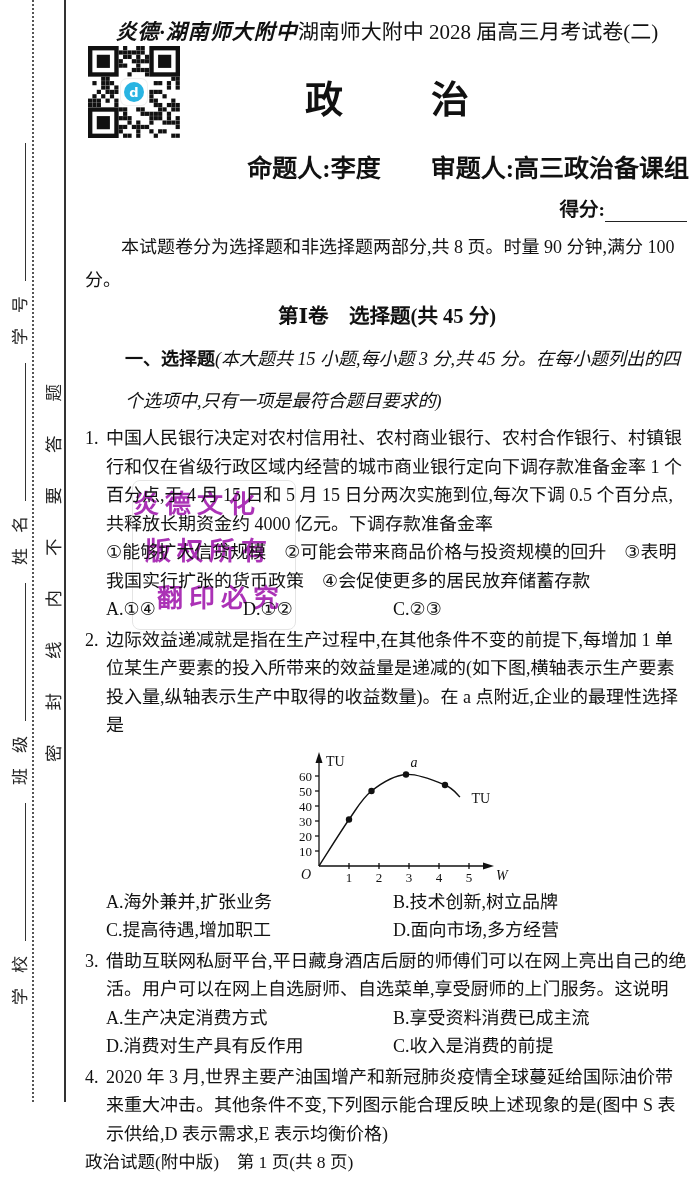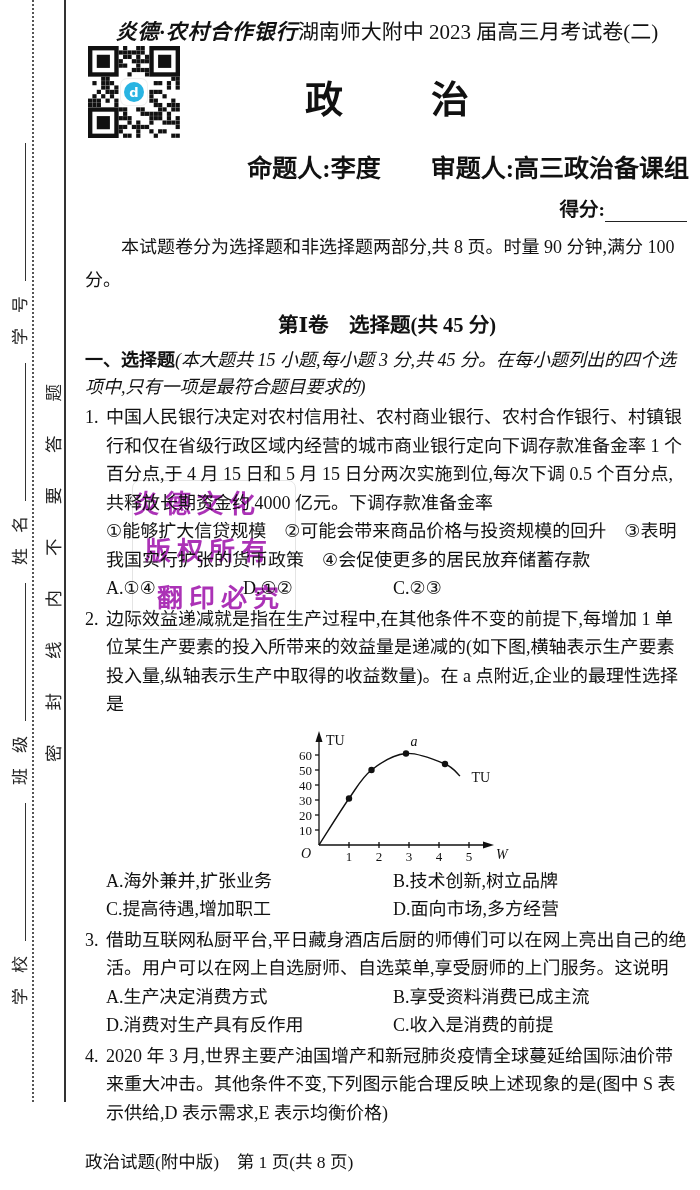--- a/index.html
+++ b/index.html
@@ -30,22 +30,22 @@
   
   #content{position:absolute;left:85px;top:0;width:604px;z-index:1;font-size:18px;}
   .header-line{padding-top:15px;font-size:21px;text-align:center;white-space:nowrap;}
   .header-series{font-weight:bold;font-style:italic;letter-spacing:1px;}
   .exam-title{margin-top:24px;text-align:center;font-size:38px;font-weight:bold;}
   .exam-title span{letter-spacing:88px;margin-right:-88px;}
   .meta-line{margin-top:24px;text-align:right;font-size:25px;font-weight:bold;}
   .score-line{margin-top:9px;text-align:right;font-size:19.5px;font-weight:bold;padding-right:2px;}
   .score-blank{display:inline-block;width:82px;border-bottom:1.6px solid #222;height:20px;vertical-align:bottom;}
   .intro{margin-top:9px;text-indent:2em;line-height:33px;}
-  .sec-title{margin-top:11px;text-align:center;font-size:20.5px;font-weight:bold;}
-  .instr{margin-top:9px;line-height:27px;}
+  .sec-title{margin-top:2px;text-align:center;font-size:20.5px;font-weight:bold;}
+  .instr{margin-top:9px;line-height:42px;margin-left:40px;}
   .instr .lead{font-weight:bold;}
   .instr .detail{font-style:italic;}
   .question{position:relative;padding-left:21px;line-height:28.5px;margin-top:2px;}
   .q-num{position:absolute;left:0;top:0;}
   .subitems{margin-top:0;}
   .opts{display:grid;}
   .opts-4{grid-template-columns:137px 150px 155px auto;}
   .opts-2{grid-template-columns:287px auto;}
   
   #chartwrap{margin:4px 0 2px 158px;width:262px;height:142px;}
@@ -206,21 +206,21 @@
         <rect x="8.761904761904763" y="70.0952380952381" width="13.142857142857144" height="13.142857142857144" fill="#111"></rect>
       </svg>
     <div id="qr-logo">
       <div class="circle" style="background: rgb(41, 180, 226);">d</div>
     </div>
   </div>
 
   <div id="content">
 
     <div class="header-line">
-      <span class="header-series">炎德·农村合作银行</span><span>湖南师大附中 2023 届高三月考试卷(二)</span>
+      <span class="header-series">炎德·湖南师大附中</span><span>湖南师大附中 2028 届高三月考试卷(二)</span>
     </div>
 
     <div class="exam-title">
       <span>政治</span>
     </div>
 
     <div class="meta-line">命题人:李度　　审题人:高三政治备课组</div>
 
     <div class="score-line">
       <span>得分:</span><span class="score-blank"></span>

